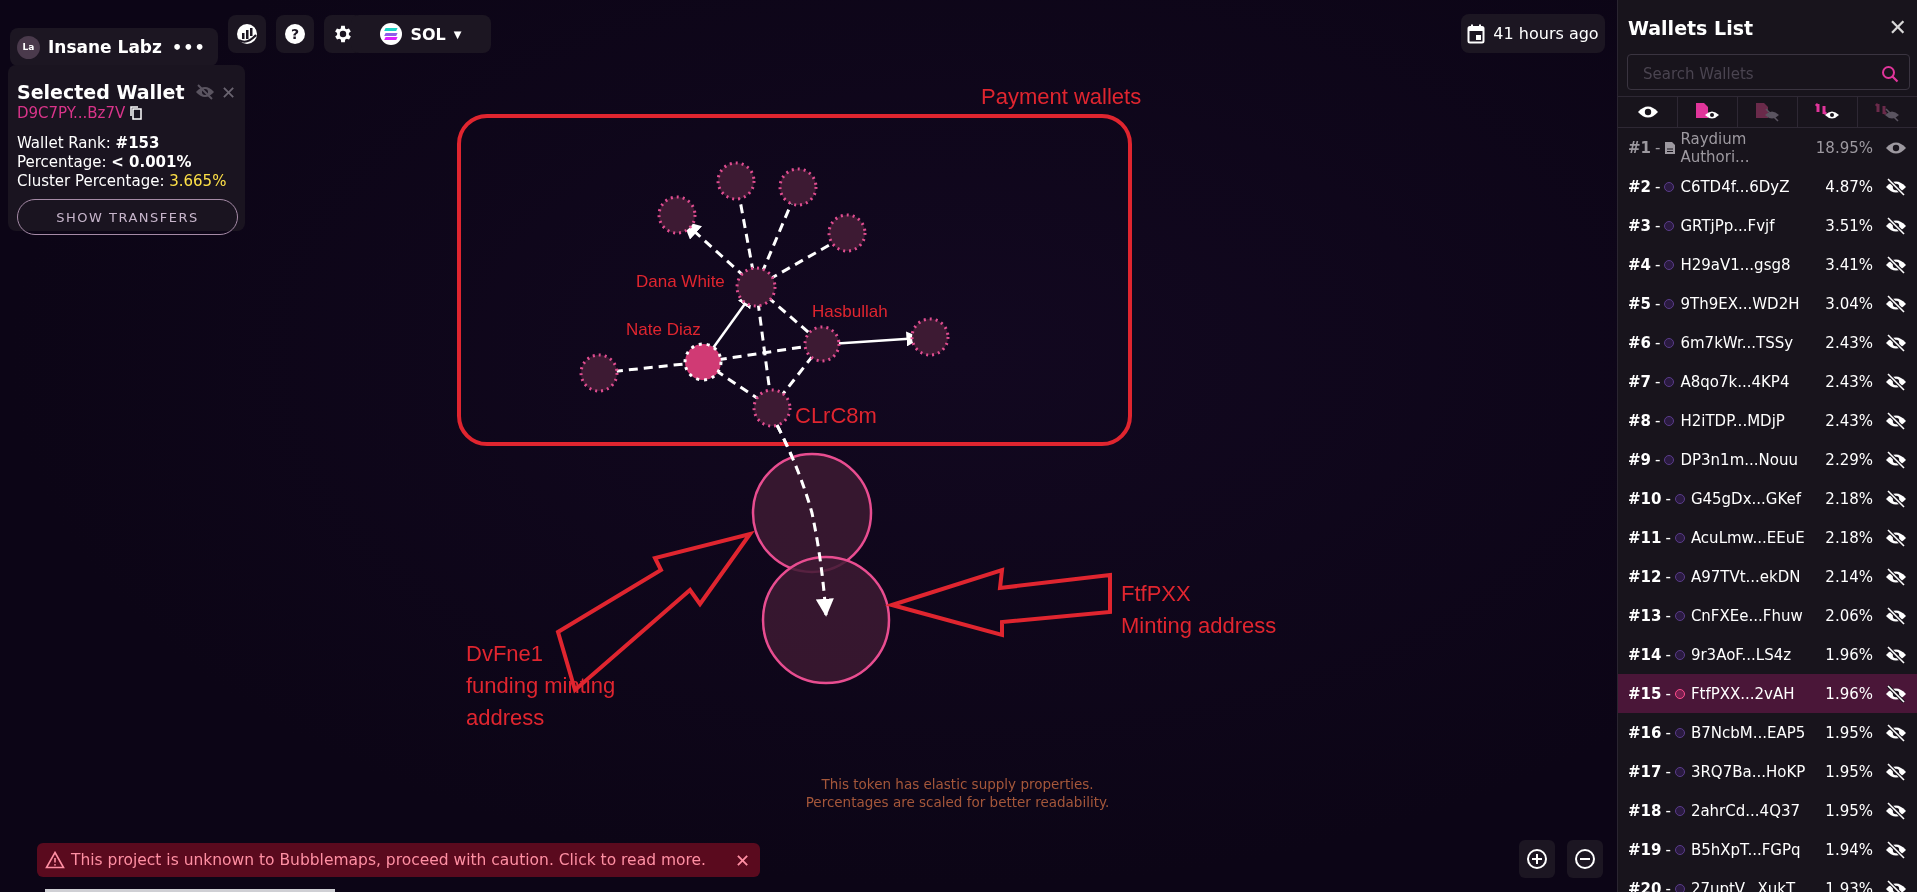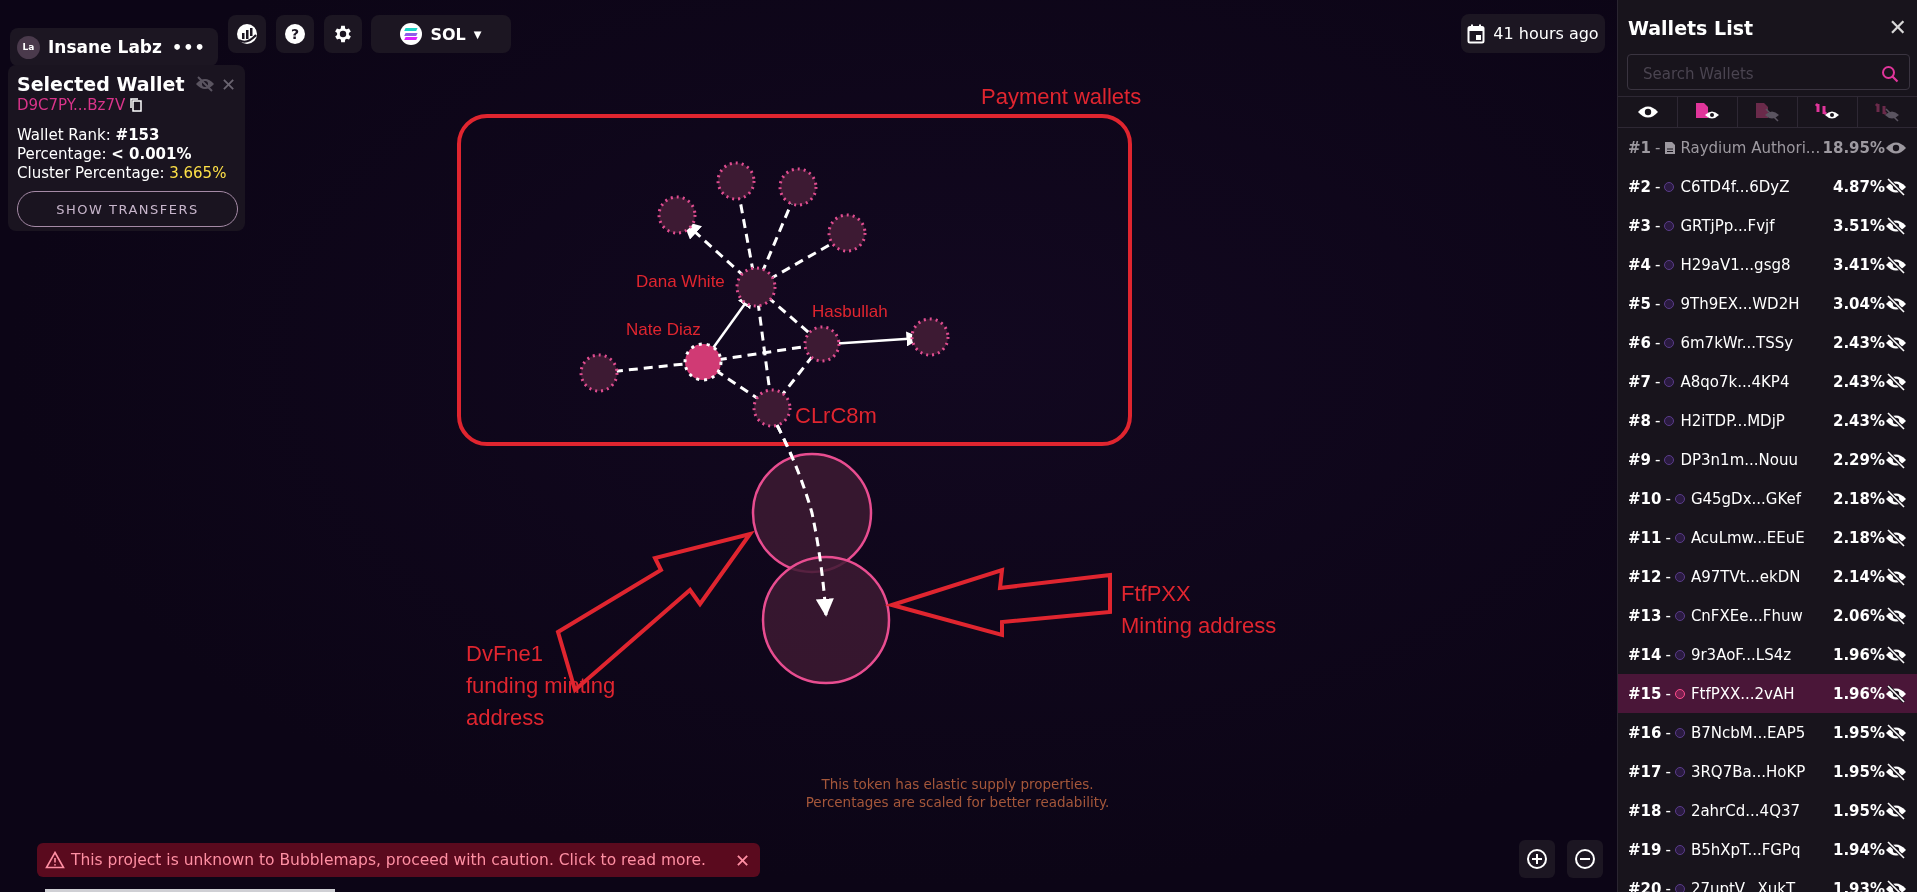--- a/index.html
+++ b/index.html
@@ -4,27 +4,27 @@
 <style>
   * { box-sizing: border-box; margin: 0; padding: 0; }
   html, body { width: 1917px; height: 892px; overflow: hidden; background: #0c0516; font-family: "DejaVu Sans", sans-serif; color: #fff; }
   #app { position: relative; width: 1917px; height: 892px; background: radial-gradient(ellipse at 50% 40%, #120820 0%, #0c0516 70%); }
   .pill { position: absolute; background: #1c1622; border-radius: 8px; display: flex; align-items: center; justify-content: center; }
   #brand { left: 10px; top: 15px; width: 208px; height: 38px; justify-content: flex-start; padding-left: 7px; gap: 8px; margin-top: 13px; }
   #brand .logo { width: 23px; height: 23px; border-radius: 50%; background: #4a3a4c; font-size: 9px; font-weight: bold; display: flex; align-items: center; justify-content: center; }
   #brand .name { font-size: 17px; font-weight: bold; }
   #brand .dots { font-size: 16px; font-weight: bold; letter-spacing: 1px; margin-left: 2px; }
   .iconbtn { top: 15px; width: 38px; height: 38px; }
-  #chain { left: 371px; top: 15px; width: 140px; height: 38px; gap: 8px; font-weight: bold; font-size: 16px; }
+  #chain { left: 351px; top: 15px; width: 140px; height: 38px; gap: 8px; font-weight: bold; font-size: 16px; }
   .sol-logo { width: 22px; height: 22px; border-radius: 50%; background: #fff; display: flex; flex-direction: column; justify-content: center; align-items: center; gap: 2px; }
   .sol-logo i { display: block; width: 12px; height: 2.5px; transform: skewX(-25deg); }
   #time { left: 1461px; top: 14px; width: 144px; height: 39px; gap: 8px; font-size: 16px; }
 
   #selected { position: absolute; left: 8px; top: 65px; width: 237px; height: 166px; background: #1a1420; border-radius: 8px; padding: 8px 9px; }
-  #selected .title { font-size: 19px; font-weight: bold; display: flex; align-items: center; }
+  #selected .title { font-size: 19px; font-weight: bold; display: flex; align-items: center; margin-top: 8px; }
   #selected .title .sp { flex: 1; }
   #selected .addr { color: #d9348a; font-size: 15px; margin-top: 1px; display: flex; align-items: center; gap: 5px; }
   #selected .stat { font-size: 15px; line-height: 19px; }
   #selected .stat b { font-weight: bold; }
   #selected .pink { color: #fde047; font-weight: normal; }
   #show-transfers { margin-top: 8px; width: 221px; height: 36px; border: 1px solid #a58aa6; border-radius: 18px; background: transparent; color: #c8b6cc; font-size: 13px; letter-spacing: 1.5px; font-family: "DejaVu Sans", sans-serif; }
 
   #canvas-svg { position: absolute; left: 0; top: 0; }
   .anno { position: absolute; color: #e0252f; font-family: "Liberation Sans", sans-serif; }
 
@@ -44,21 +44,21 @@
   #filters { margin-top: 6px; height: 32px; display: flex; border-top: 1px solid #2e2834; border-bottom: 1px solid #2e2834; }
   #filters .f { flex: 1; display: flex; align-items: center; justify-content: center; border-right: 1px solid #2e2834; }
   #filters .f:last-child { border-right: none; }
   .row { height: 39px; display: flex; align-items: center; padding: 0 10px; font-size: 15px; }
   .row.hl { background: #4a1638; }
   .row .rank { font-weight: bold; }
   .row .dash { margin: 0 4px; }
   .row .dot { width: 10px; height: 10px; border-radius: 50%; border: 1.5px solid #5a3c8a; background: #2a1a40; margin-right: 6px; }
   .row.hl .dot { border-color: #ff4d8d; background: #7a2050; }
   .row .addr { flex: 1; }
-  .row .pct { font-weight: bold; }
+  .row .pct { font-weight: normal; margin-right: 12px; }
   .row.dim { color: #9d99a0; }
 </style>
 </head>
 <body>
 
 <div id="app">
 
   <div id="brand" class="pill">
     <div class="logo">La</div>
     <span class="name">Insane Labz</span>

